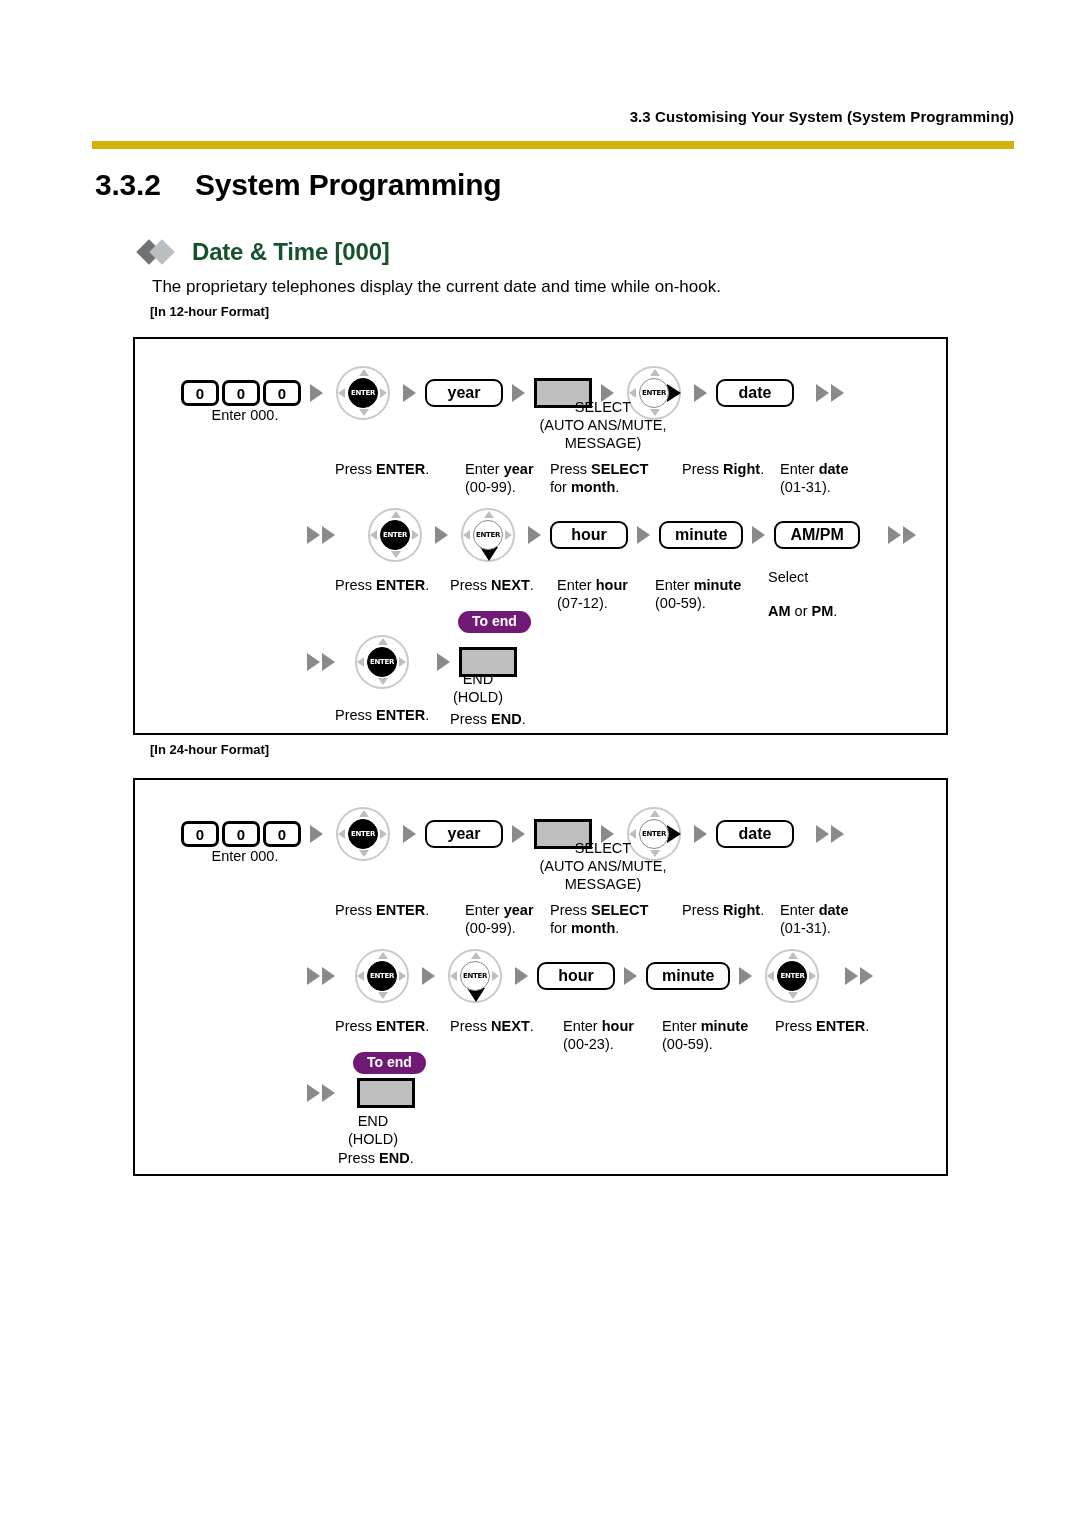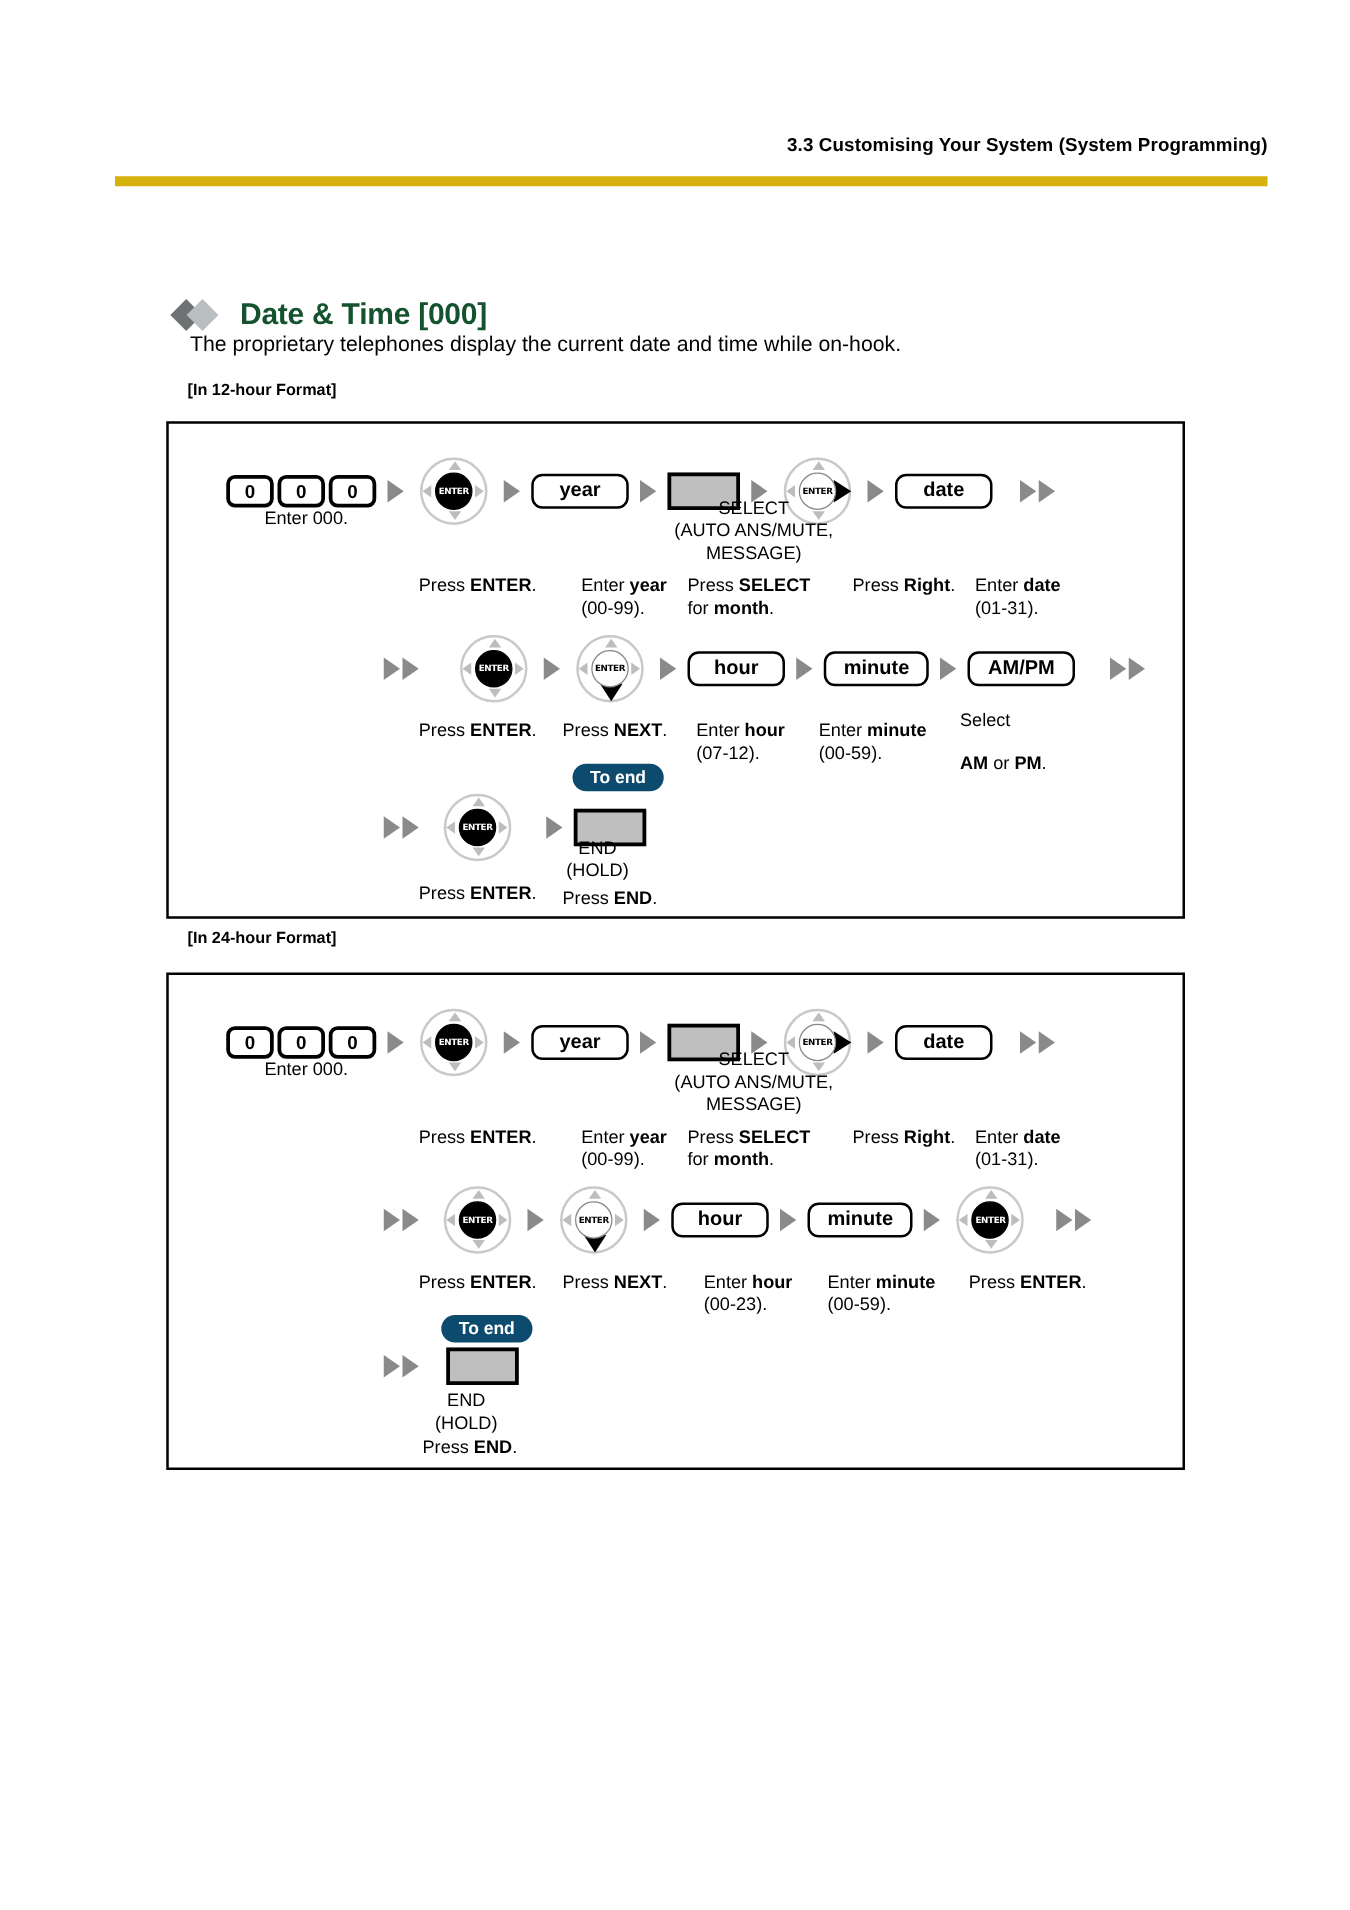--- a/index.html
+++ b/index.html
@@ -40,21 +40,21 @@
   }
   .diamonds { position:relative; width:42px; height:26px; flex:0 0 auto; }
   .diamonds i {
     position:absolute; top:4px; width:18px; height:18px;
     transform:rotate(45deg); display:block;
   }
   .diamonds i.d1 { left:0px;  background:#6f7273; }
   .diamonds i.d2 { left:13px; background:#b9bec1; }
 
   .intro {
-    position:absolute; left:152px; top:266px; width:860px;
+    position:absolute; left:152px; top:277px; width:860px;
     font-size:17px;
   }
   .fmt-label {
     position:absolute; left:150px; font-size:13px; font-weight:bold;
   }
   .fmt-label.f12 { top:304px; }
   .fmt-label.f24 { top:742px; }
 
   .footer {
     position:absolute; left:0; top:1405px; width:1014px;
@@ -166,36 +166,39 @@
   
   .cap {
     position:absolute; font-size:14.5px; line-height:1.22; white-space:pre-line;
   }
   .cap.c  { text-align:center; }
   .cap.l  { text-align:right; }
   .cap b  { font-weight:bold; }
 
   .toend {
     position:absolute;
-    background:#0c4a6e; color:#fff;
+    background:#701a75; color:#fff;
     font-size:14px; font-weight:bold;
     padding:3px 14px 4px; border-radius:50%/50%;
     border-radius:999px;
     line-height:1.1;
     text-align:right;
   }
 </style>
 </head>
 <body>
 
 <div class="page">
 
   <div class="header-line">3.3 Customising Your System (System Programming)</div>
   <div class="gold-rule"></div>
 
+  <div class="section-num-title">
+    <span class="num">3.3.2</span><span>System Programming</span>
+  </div>
 
   <div class="subhead">
     <span class="diamonds">
         <i class="d1"></i>
         <i class="d2"></i>
       </span>
     <span>Date &amp; Time [000]</span>
   </div>
   <div class="intro">The proprietary telephones display the current date and time while on-hook.</div>
 

